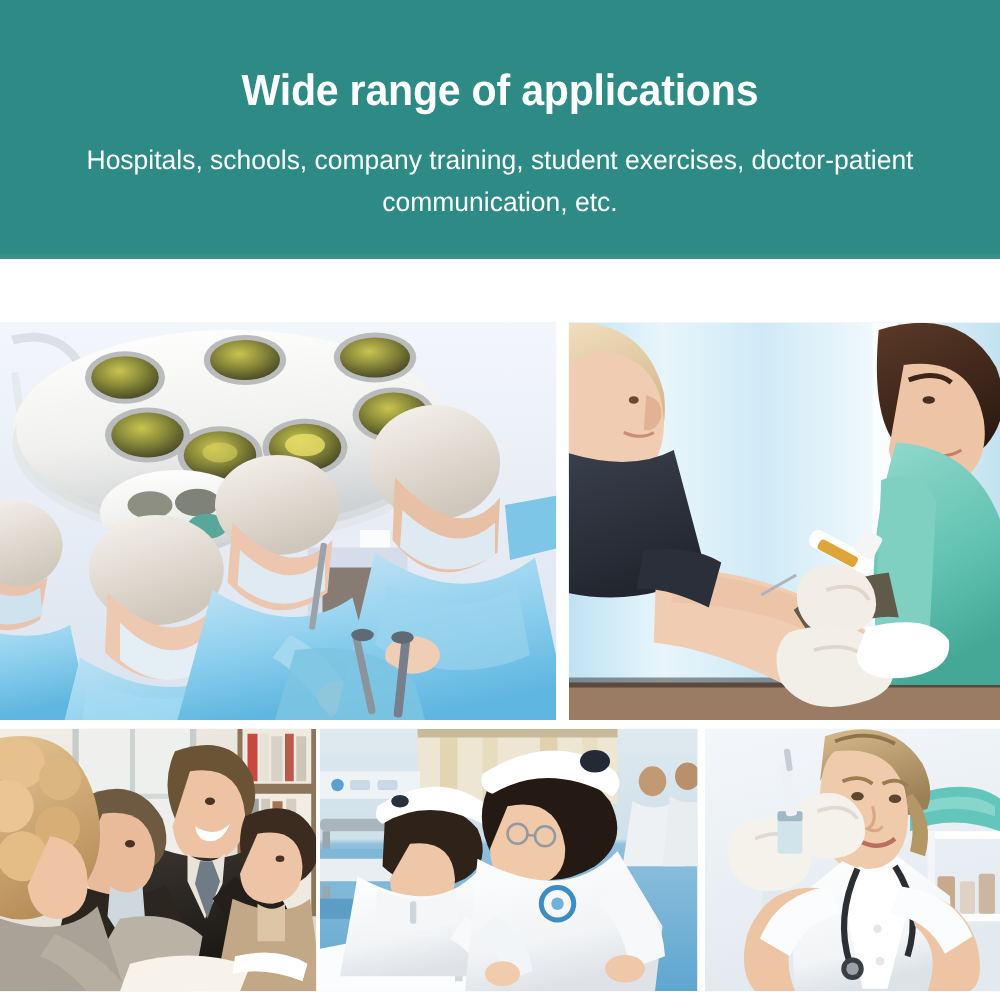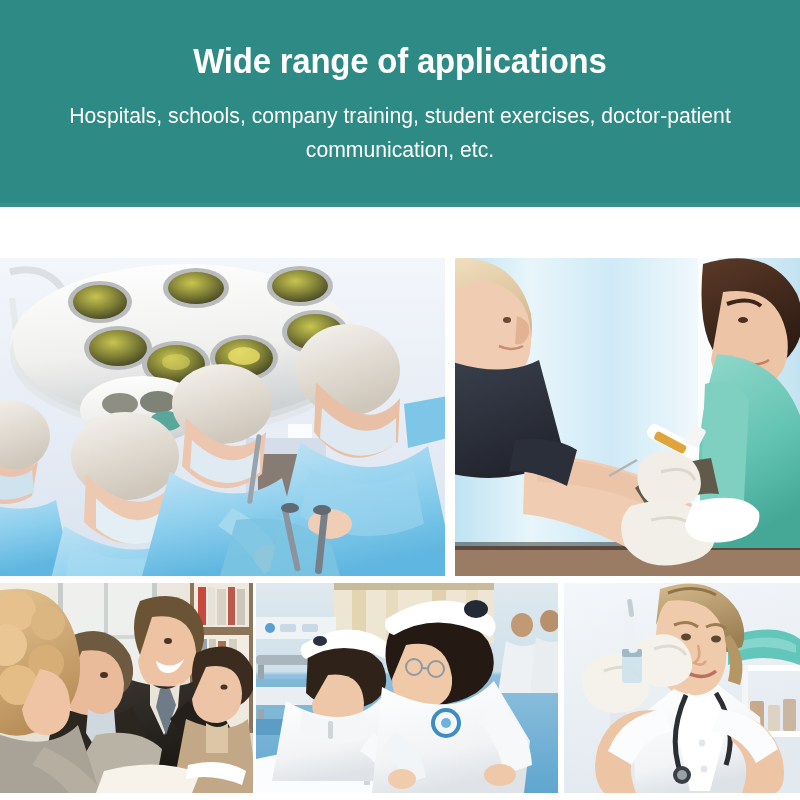--- a/index.html
+++ b/index.html
@@ -24,21 +24,21 @@
   .banner {
     position: absolute;
     left: 0; top: 0;
     width: 800px;
     height: 207px;
     background: #2d8a84;
     display: flex;
     flex-direction: column;
     align-items: center;
     justify-content: flex-start;
-    padding-top: 40px;
+    padding-top: 52px;
     border-bottom: 4px solid #3a918c;
   }
 
   .banner-title {
     color: #ffffff;
     font-size: 35px;
     font-weight: bold;
     letter-spacing: -0.2px;
     line-height: 42px;
     text-align: center;

